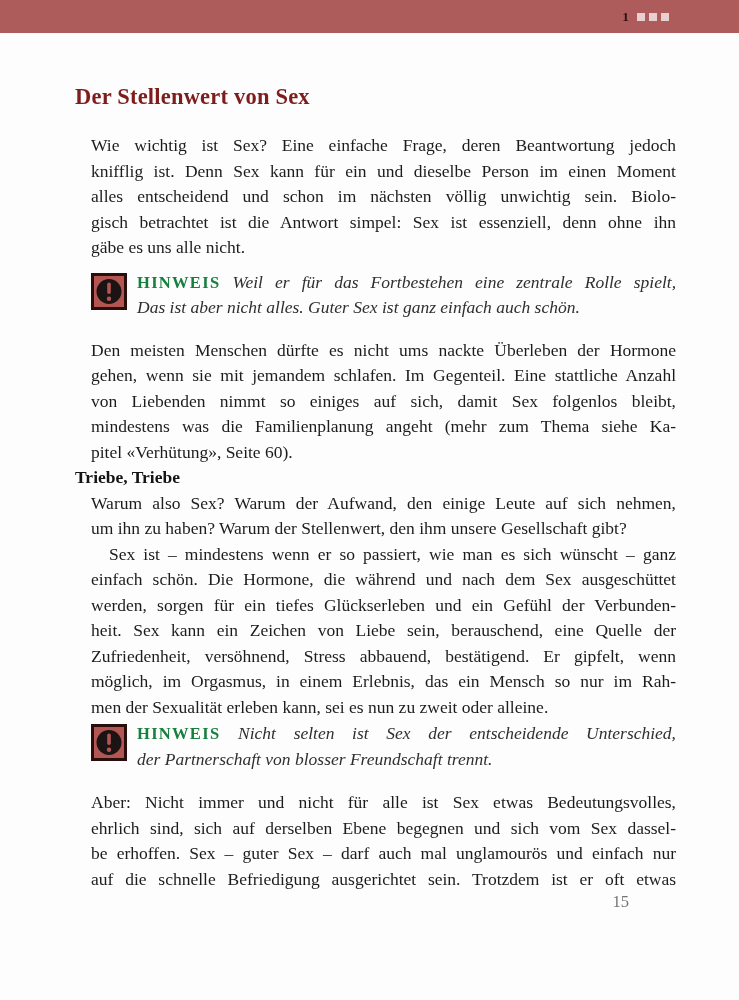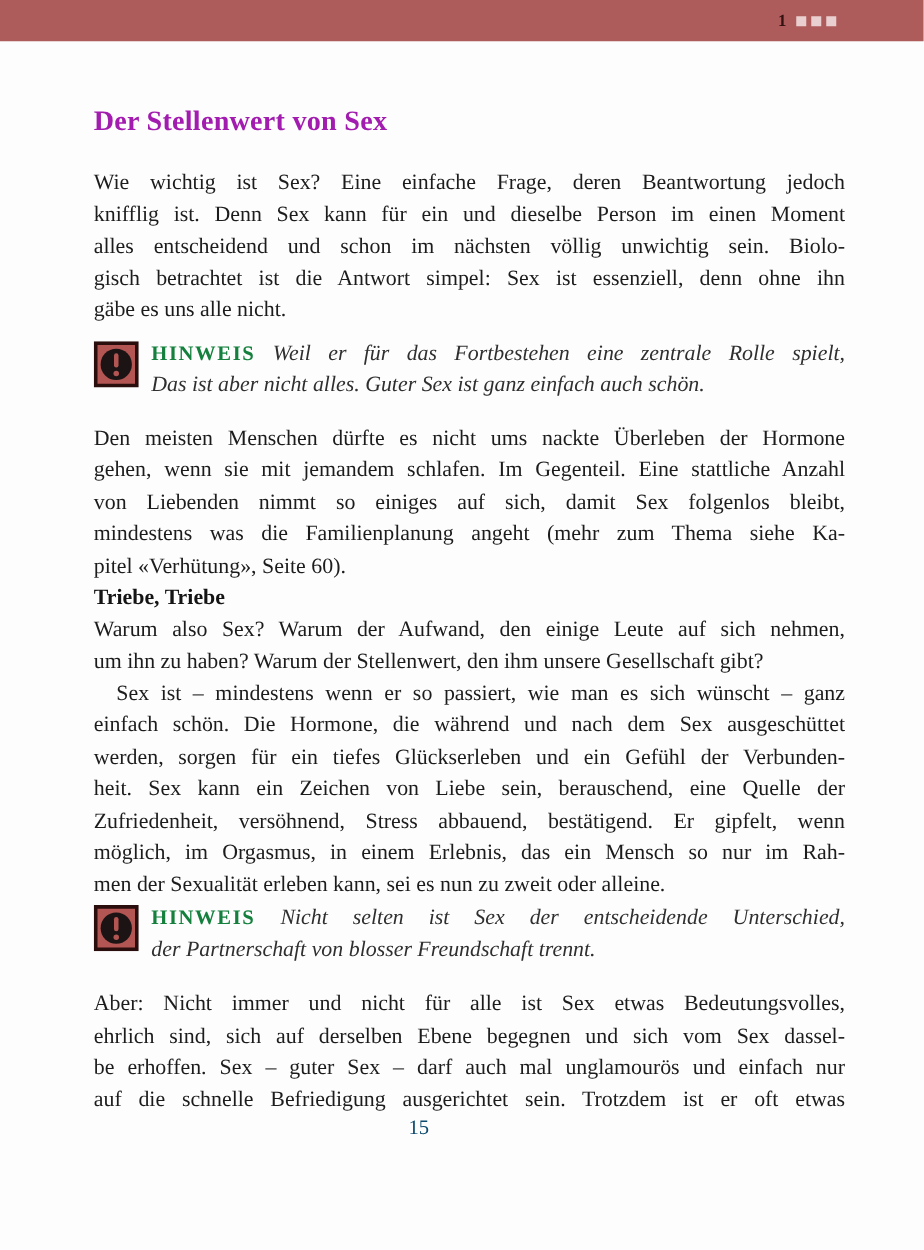--- a/index.html
+++ b/index.html
@@ -17,24 +17,24 @@
   .ch-num, .ch-title {
     font-weight: bold; font-size: 13.5px; color: #331111; letter-spacing: 0.9px;
   }
   .squares { display: inline-flex; gap: 4px; margin: 0 7px 0 7px; }
   .sq { width: 8px; height: 8px; background: #e9cfcf; display: inline-block; }
 
   .content { padding: 0 63px 0 75px; }
 
   h1.article-title {
     font-size: 22.5px; line-height: 26px; margin: 51px 0 0 0;
-    letter-spacing: 0.2px; color: #a21caf; font-weight: bold;
+    letter-spacing: 0.2px; color: #7f1d1d; font-weight: bold;
   }
 
-  .para, .hinweis { font-size: 17.5px; line-height: 25.5px; }
+  .para, .hinweis { font-size: 17.5px; line-height: 25.5px; margin-left: 16px; }
   .line { text-align: justify; text-align-last: justify; }
   .line.last { text-align-last: left; }
 
   .mt-p1 { margin-top: 23px; }
   .mt-h1 { margin-top: 9px; }
   .mt-p2 { margin-top: 17px; }
   .mt-head { margin-top: 1px; }
   .mt-h2 { margin-top: 1px; }
   .mt-p5 { margin-top: 18px; }
 
@@ -49,22 +49,22 @@
   .hlabel {
     font-style: normal; font-weight: bold; color: #15803d;
     font-size: 16.5px; letter-spacing: 1.3px;
   }
   .hicon {
     float: left; width: 36px; height: 37px; margin: 3px 10px 0 0;
   }
   .hicon svg { display: block; }
 
   footer.page-footer {
-    text-align: center; padding-right: 69px; margin-top: 0;
-    font-size: 16.5px; line-height: 20px; color: #0c4a6e;
+    text-align: right; padding-right: 110px; margin-top: 0;
+    font-size: 16.5px; line-height: 20px; color: #737373;
   }
 </style>
 </head>
 <body>
 
 <div class="page">
 
   <header class="chapter-bar">
     <span class="ch-num">1</span>
     <span class="squares">

